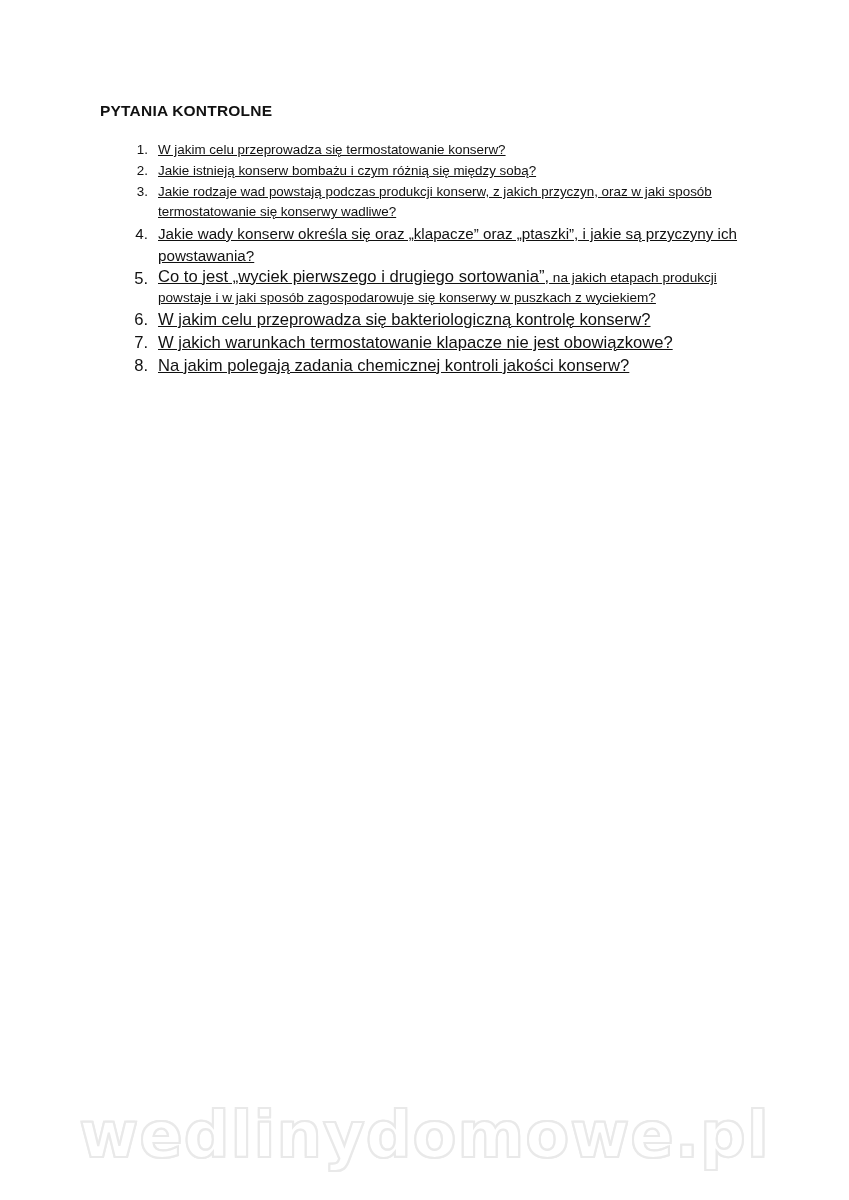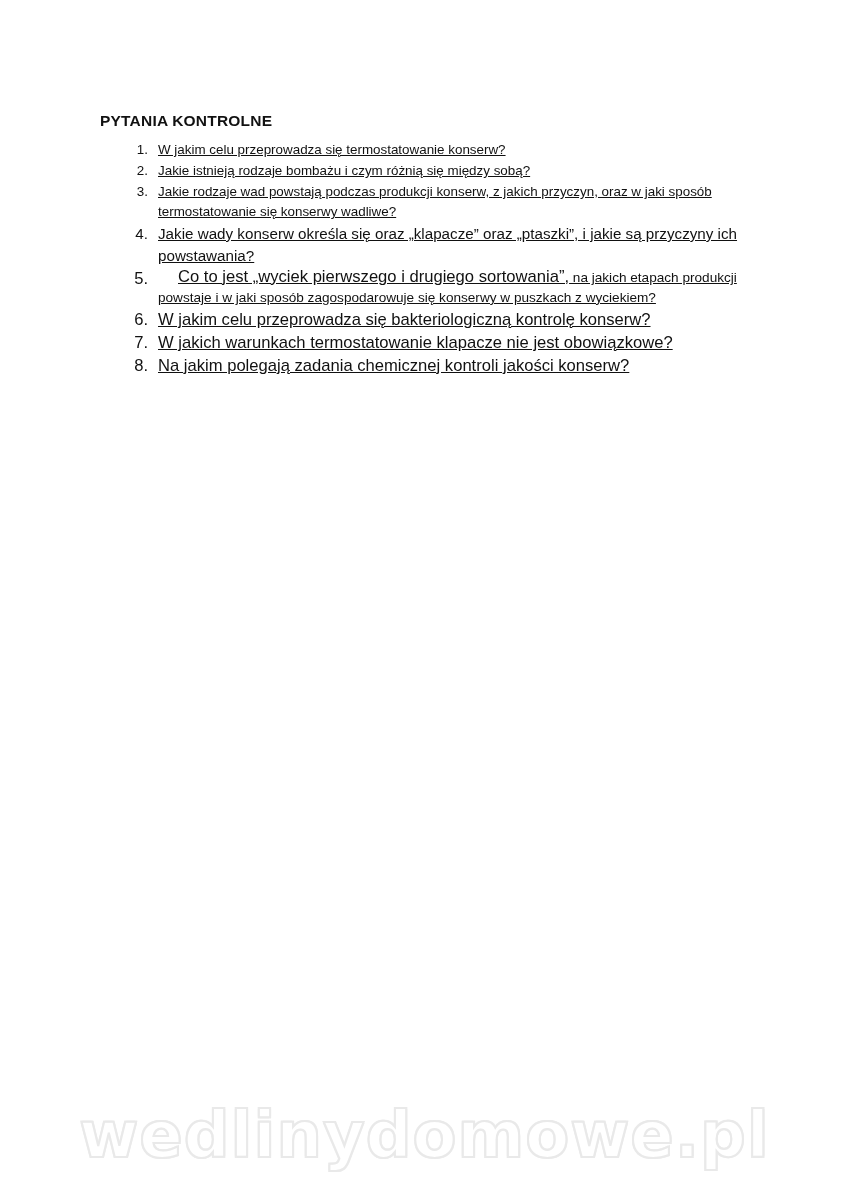--- a/index.html
+++ b/index.html
@@ -18,21 +18,21 @@
 
   .page {
     position: absolute;
     inset: 0;
     background: #ffffff;
   }
 
   .doc-title {
     position: absolute;
     left: 100px;
-    top: 112px;
+    top: 102px;
     font-size: 15.5px;
     font-weight: bold;
     letter-spacing: 0.2px;
     color: #111111;
   }
 
   .qlist {
     position: absolute;
     left: 120px;
     top: 140px;
@@ -71,21 +71,20 @@
   .q2 { margin-bottom: 1px; }
   .q3 { margin-bottom: 1px; }
   .q4 { margin-bottom: 1px; }
   .q5 { margin-bottom: 0px; }
   .q6 { margin-bottom: 0px; }
   .q7 { margin-bottom: 0px; }
   .q8 { margin-bottom: 0px; }
 
   .lead-big {
     font-size: 16.6px;
-    margin-left: 20px;
   }
   .tail-small {
     font-size: 13.6px;
     text-align: center;
   }
 
   .watermark {
     position: absolute;
     left: 0;
     right: 0;
@@ -115,21 +114,21 @@
 
   <ol class="qlist">
 
     <li class="qitem q1 s-sm">
       <span class="qnum">1.</span>
       <span class="qtext">W jakim celu przeprowadza się termostatowanie konserw?</span>
     </li>
 
     <li class="qitem q2 s-sm">
       <span class="qnum">2.</span>
-      <span class="qtext">Jakie istnieją rodzaje bombażu i czym różnią się między sobą?</span>
+      <span class="qtext">Jakie istnieją konserw bombażu i czym różnią się między sobą?</span>
     </li>
 
     <li class="qitem q3 s-sm">
       <span class="qnum">3.</span>
       <span class="qtext">Jakie rodzaje wad powstają podczas produkcji konserw, z jakich przyczyn, oraz w jaki sposób termostatowanie się konserwy wadliwe?</span>
     </li>
 
     <li class="qitem q4 s-md">
       <span class="qnum">4.</span>
       <span class="qtext">Jakie wady konserw określa się oraz „klapacze” oraz „ptaszki”, i jakie są przyczyny ich powstawania?</span>

